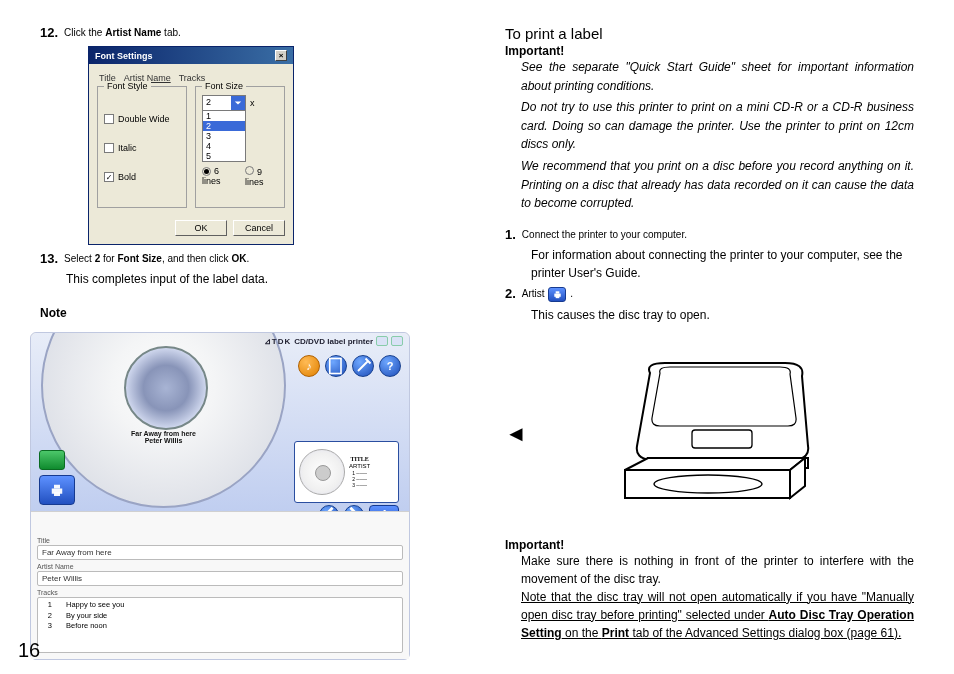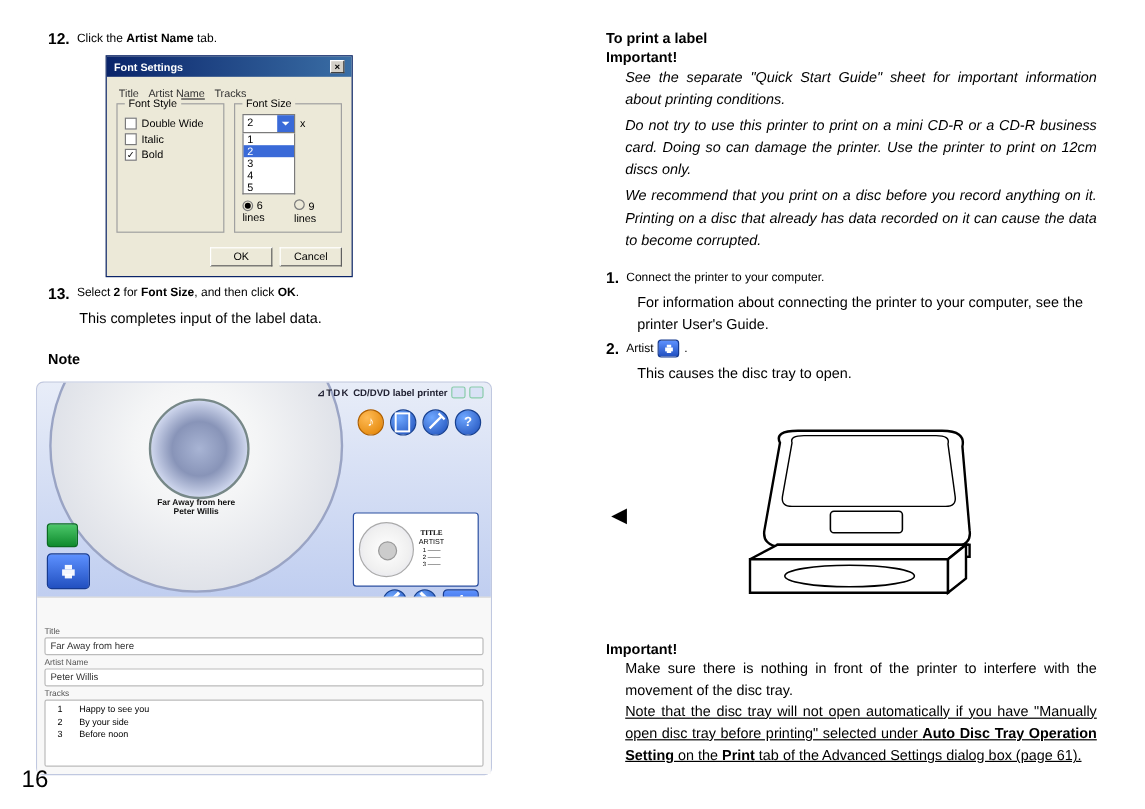--- a/index.html
+++ b/index.html
@@ -24,21 +24,21 @@
     position: relative;
   }
   .col-left { padding-right: 28px; }
   .col-right { padding-left: 28px; }
   .step { display: flex; margin-bottom: 4px; }
   .step-num { font-weight: bold; margin-right: 6px; font-size: 13px; }
   .step-text { font-size: 10px; line-height: 1.5; }
   .step-text b { font-weight: bold; }
   .indent { padding-left: 26px; font-size: 12px; line-height: 1.5; }
   .note-head { font-weight: bold; font-size: 12px; margin-top: 18px; }
-  .section-head { font-weight: bold; font-size: 12px; margin-bottom: 2px; }
+  .section-head { font-weight: normal; font-size: 15px; margin-bottom: 2px; }
   .important { font-weight: bold; font-size: 12px; }
   .italic { font-style: italic; font-size: 12px; line-height: 1.55; text-align: justify; }
   .page-num {
     position: absolute;
     bottom: 12px;
     left: 18px;
     font-size: 20px;
     font-family: Arial, sans-serif;
   }
 
@@ -89,21 +89,21 @@
     background:#fff; border:1px solid #7a7a7a; height:16px;
   }
   .combo-val { flex:1; padding:1px 3px; font-size:9px; }
   .combo-btn {
     width:14px; background:#3a6ad8; color:#fff;
     display:flex; align-items:center; justify-content:center;
   }
   .combo-btn svg{width:8px;height:8px;}
   .row2 { display:flex; gap:8px; }
   .row2 .group { flex:1; }
-  .check { display:flex; align-items:center; gap:4px; margin:3px 0; font-size:9px; }
+  .check { display:flex; align-items:center; gap:4px; margin:19px 0; font-size:9px; }
   .check-box {
     width:10px; height:10px; border:1px solid #7a7a7a; background:#fff;
     display:flex; align-items:center; justify-content:center; font-size:8px;
   }
   .size-combo { display:flex; align-items:center; gap:4px; }
   .size-list {
     margin-top:0; background:#fff; border:1px solid #7a7a7a;
     border-top:none; font-size:9px;
   }
   .size-list div { padding:0 3px; }

